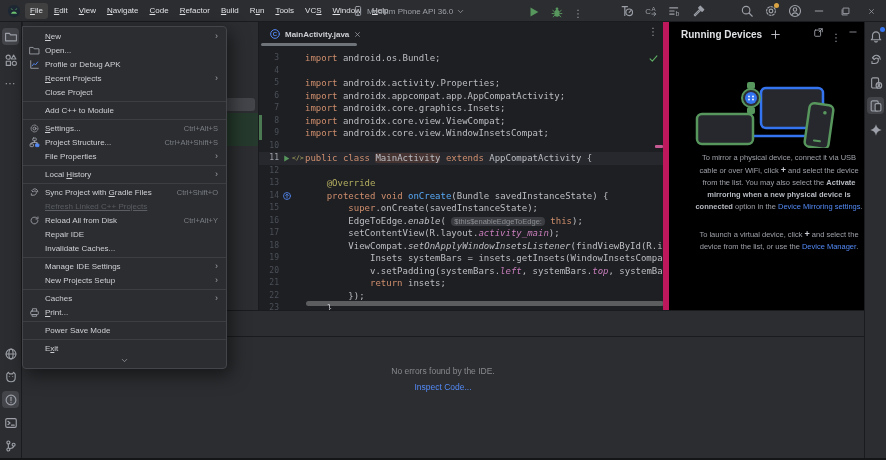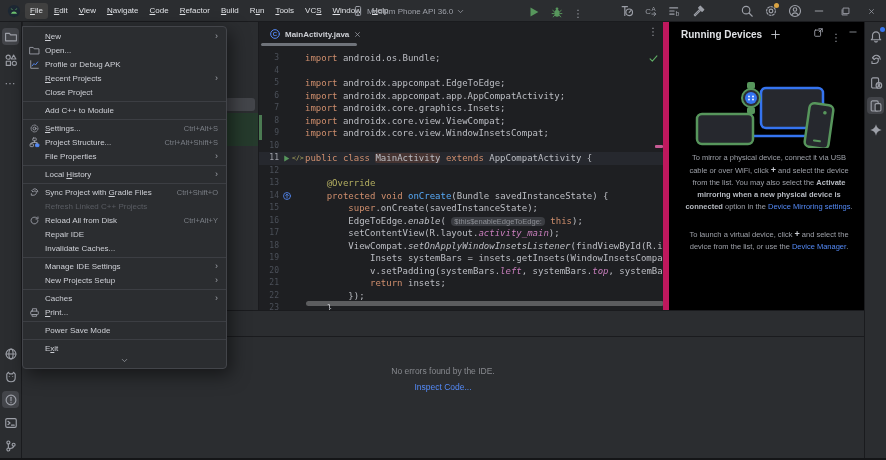--- a/index.html
+++ b/index.html
@@ -58,35 +58,35 @@
   .tk-chip{background:#3b3d42;color:#8c8e94;border-radius:4px;font-size:7.5px;padding:0 3px;font-family:"Liberation Sans",sans-serif;}
   #vcs-bar{position:absolute;left:0;top:68.5px;width:3px;height:25px;background:#4b7a52;}
   #scroll-mark{position:absolute;left:396px;top:99px;width:8px;height:3px;background:#c65b94;border-radius:1px;}
   #insp-check{position:absolute;left:389px;top:7px;}
   #hscroll{position:absolute;left:47px;top:255px;width:358px;height:5px;background:rgba(255,255,255,.28);border-radius:3px;}
   .tag-glyph{font-size:6.5px;color:#b3ae60;font-family:"DejaVu Sans Mono",monospace;}
   
   #file-menu{left:22px;top:26px;width:205px;background:#2b2d30;border:1px solid #43454a;border-radius:0 4px 4px 4px;
              box-shadow:4px 6px 18px rgba(0,0,0,.5);z-index:60;padding:2px 0 1px 0;box-sizing:border-box;}
   .mi{display:flex;align-items:center;height:14px;padding:0 8px 0 6px;font-size:8px;color:#ced0d6;}
-  .mi.disabled{color:#5a5d63;}
+  .mi.disabled{color:#5a5d63;text-decoration:underline;}
   .mi-ic{width:16px;flex:0 0 16px;display:flex;align-items:center;}
   .mi-lb{flex:1;white-space:nowrap;}
   .mi-rt{color:#7a7e85;font-size:7.5px;white-space:nowrap;}
   .mi-rt .sub{color:#9da0a8;font-size:9px;line-height:8px;}
   .msep{height:1px;background:#3c3e43;margin:1.5px 0;}
   #menu-overflow{display:flex;justify-content:center;padding:1px 0 2px 0;}
   
   #rd-panel{left:663px;top:22px;width:201px;height:288px;background:#000000;border-left:6px solid #be185d;box-sizing:border-box;}
   #rd-header{position:absolute;left:0;top:0;width:100%;height:24px;display:flex;align-items:center;}
   #rd-title{font-size:10px;font-weight:bold;color:#dfe1e5;margin-left:12px;}
   #rd-add{margin-left:8px;color:#9da0a8;font-size:11px;}
   #rd-actions{position:absolute;right:6px;top:5px;display:flex;gap:7px;color:#9da0a8;}
   #rd-illustration{position:absolute;left:20px;top:58px;}
-  .rd-para{position:absolute;left:14px;width:172px;text-align:center;font-size:7.5px;line-height:12px;color:#9da0a8;}
+  .rd-para{position:absolute;left:24px;width:172px;text-align:center;font-size:7.5px;line-height:12px;color:#9da0a8;}
   #rd-para1{top:130px;}
   #rd-para2{top:206px;}
   .rd-para .b{font-weight:bold;color:#b6bac1;}
   .rd-para .lnk{color:#548af7;}
   .rd-para .plus{color:#c9ccd3;font-weight:bold;font-size:9px;}
   
   #bottom-panel{left:22px;top:310px;width:842px;height:150px;background:#2b2d30;border-top:1px solid #1a1b1e;box-sizing:border-box;}
   #bp-divider{position:absolute;left:0;top:25px;width:100%;height:1px;background:#1a1b1e;}
   #pp-msg{position:absolute;left:0;top:55px;width:100%;text-align:center;font-size:8.5px;color:#87898e;}
   #pp-action{position:absolute;left:0;top:71px;width:100%;text-align:center;font-size:8.5px;color:#548af7;}
@@ -344,21 +344,21 @@
           </span>
       </div>
       <span id="tab-more">⋮</span>
     </div>
     <div id="tab-underline"></div>
     <div id="codearea">
       <div id="vcs-bar"></div>
       <div id="code-lines">
           <div class="cl"><span class="ln">3</span><span class="gut"></span><span class="codetxt"><span class="tk-kw">import</span><span class="tk-pl"> android.os.Bundle;</span></span></div>
           <div class="cl"><span class="ln">4</span><span class="gut"></span><span class="codetxt"></span></div>
-          <div class="cl"><span class="ln">5</span><span class="gut"></span><span class="codetxt"><span class="tk-kw">import</span><span class="tk-pl"> androidx.appcompat.EdgeToEdge;</span></span></div>
+          <div class="cl"><span class="ln">5</span><span class="gut"></span><span class="codetxt"><span class="tk-kw">import</span><span class="tk-pl"> androidx.activity.Properties;</span></span></div>
           <div class="cl"><span class="ln">6</span><span class="gut"></span><span class="codetxt"><span class="tk-kw">import</span><span class="tk-pl"> androidx.appcompat.app.AppCompatActivity;</span></span></div>
           <div class="cl"><span class="ln">7</span><span class="gut"></span><span class="codetxt"><span class="tk-kw">import</span><span class="tk-pl"> androidx.core.graphics.Insets;</span></span></div>
           <div class="cl"><span class="ln">8</span><span class="gut"></span><span class="codetxt"><span class="tk-kw">import</span><span class="tk-pl"> androidx.core.view.ViewCompat;</span></span></div>
           <div class="cl"><span class="ln">9</span><span class="gut"></span><span class="codetxt"><span class="tk-kw">import</span><span class="tk-pl"> androidx.core.view.WindowInsetsCompat;</span></span></div>
           <div class="cl"><span class="ln">10</span><span class="gut"></span><span class="codetxt"></span></div>
           <div class="cl cur"><span class="ln">11</span><span class="gut"><svg class="ic" width="9" height="9" viewBox="0 0 16 16" fill="none" stroke="#9da0a8" stroke-width="1.3" stroke-linecap="round" stroke-linejoin="round">
                 <path d="M4 2.8l9 5.2-9 5.2z" fill="#57965c" stroke="none"></path>
               </svg><span class="tag-glyph">&lt;/&gt;</span></span><span class="codetxt"><span class="tk-kw">public</span><span class="tk-pl"> </span><span class="tk-kw">class</span><span class="tk-pl"> </span><span class="tk-hl">MainActivity</span><span class="tk-pl"> </span><span class="tk-kw">extends</span><span class="tk-pl"> AppCompatActivity {</span></span></div>
           <div class="cl"><span class="ln">12</span><span class="gut"></span><span class="codetxt"></span></div>
           <div class="cl"><span class="ln">13</span><span class="gut"></span><span class="codetxt"><span class="tk-pl">    </span><span class="tk-ann">@Override</span></span></div>

